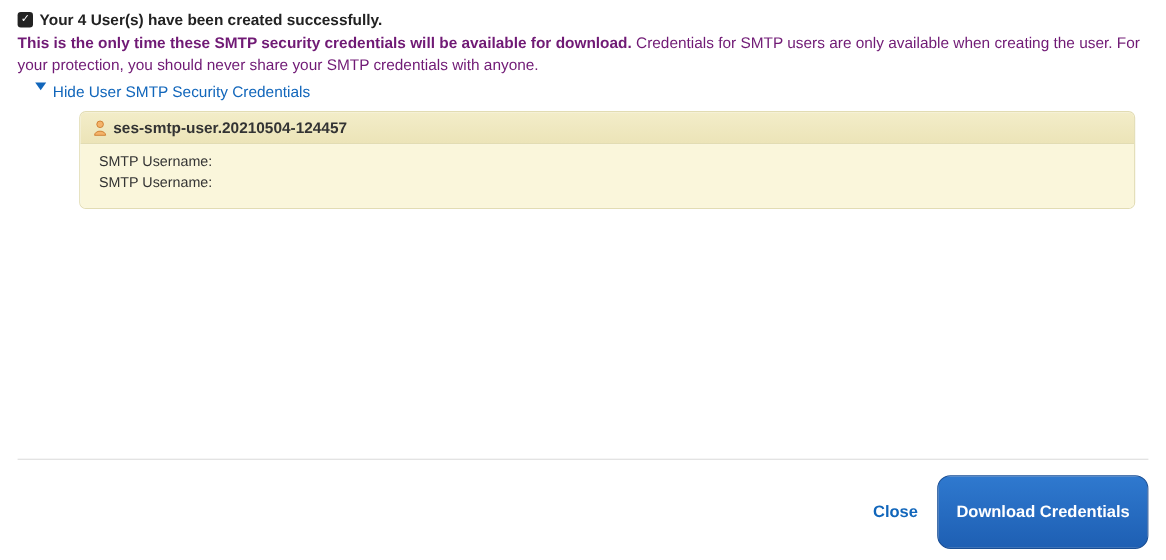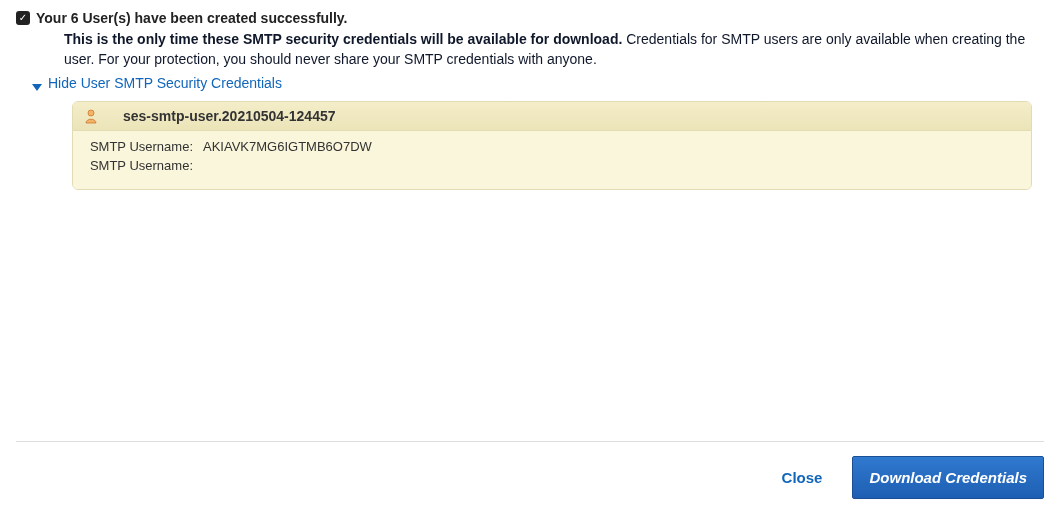--- a/index.html
+++ b/index.html
@@ -29,29 +29,28 @@
       color: #fff;
       font-size: 10px;
       line-height: 1;
       flex-shrink: 0;
     }
     .success-text {
       font-weight: bold;
       color: #222;
     }
     .info-text {
-      color: #0f172a;
+      color: #701a75;
       line-height: 1.4;
       margin-bottom: 6px;
-      margin-left: 48px;
     }
     .info-bold { font-weight: bold; }
     .toggle-row {
       display: flex;
-      align-items: flex-end;
+      align-items: flex-start;
       gap: 6px;
       margin-left: 16px;
       margin-bottom: 10px;
       cursor: pointer;
     }
     .caret-down {
       width: 0; height: 0;
       border-left: 5px solid transparent;
       border-right: 5px solid transparent;
       border-top: 7px solid #1166bb;
@@ -66,21 +65,21 @@
       border: 1px solid #e2dcb3;
       border-radius: 6px;
       overflow: hidden;
     }
     .panel-header {
       background: linear-gradient(#f3edc9, #ece4b8);
       border-bottom: 1px solid #e2dcb3;
       padding: 6px 10px;
       display: flex;
       align-items: flex-end;
-      gap: 24px;
+      gap: 4px;
     }
     .user-icon {
       width: 16px;
       height: 16px;
       display: block;
     }
     .panel-title {
       font-weight: bold;
       color: #333;
     }
@@ -105,46 +104,45 @@
     .footer {
       position: absolute;
       left: 16px;
       right: 16px;
       bottom: 10px;
       border-top: 1px solid #ddd;
       padding-top: 14px;
       display: flex;
       justify-content: flex-end;
       align-items: center;
-      gap: 30px;
+      gap: 18px;
     }
     .close-link {
       color: #1166bb;
       font-weight: bold;
       cursor: pointer;
       font-size: 15px;
     }
     .download-btn {
       background: linear-gradient(#2f79cf, #1e5fb3);
       color: #fff;
       font-weight: bold;
       border: 1px solid #1a4f96;
-      border-radius: 2px;
-      padding: 12px 16px;
+      border-radius: 12px;
+      padding: 24px 16px;
       cursor: pointer;
       font-size: 15px;
-      font-style: italic;
     }
   </style>
 </head>
 <body>
 
 <div class="header-line">
   <span class="check-icon">✓</span>
-  <span class="success-text">Your 6 User(s) have been created successfully.</span>
+  <span class="success-text">Your 4 User(s) have been created successfully.</span>
 </div>
 
 <p class="info-text">
   <span class="info-bold">This is the only time these SMTP security credentials will be available for download.</span><span> Credentials for SMTP users are only available when creating the user. For your protection, you should never share your SMTP credentials with anyone.</span>
 </p>
 
 <div class="toggle-row">
   <span class="caret-down"></span>
   <span class="toggle-link">Hide User SMTP Security Credentials</span>
 </div>
@@ -153,21 +151,20 @@
   <div class="panel-header">
     <svg class="user-icon" viewBox="0 0 16 16">
       <circle cx="8" cy="5" r="3" fill="#f4b36a" stroke="#cc7a2a" stroke-width="0.8"></circle>
       <path d="M3 15 C3 10 13 10 13 15 Z" fill="#f4b36a" stroke="#cc7a2a" stroke-width="0.8"></path>
     </svg>
     <span class="panel-title">ses-smtp-user.20210504-124457</span>
   </div>
   <div class="panel-body">
     <div class="cred-row">
       <span class="cred-label">SMTP Username:</span>
-      <span class="cred-value">AKIAVK7MG6IGTMB6O7DW</span>
     </div>
     <div class="cred-row">
       <span class="cred-label">SMTP Username:</span>
     </div>
   </div>
 </div>
 
 <div class="footer">
   <span class="close-link">Close</span>
   <button class="download-btn">Download Credentials</button>

